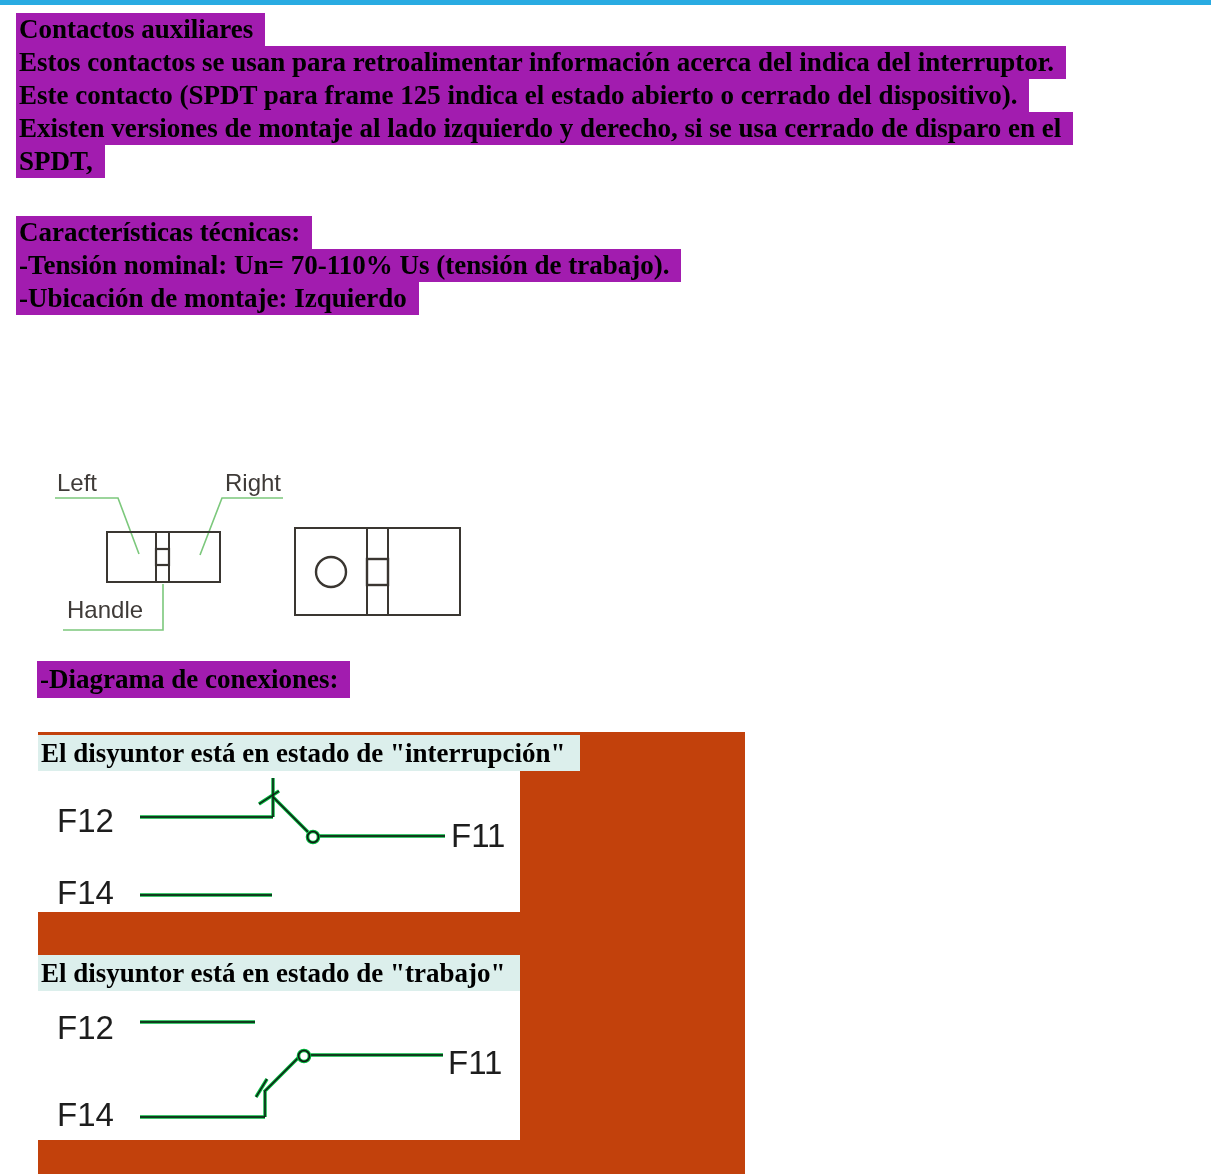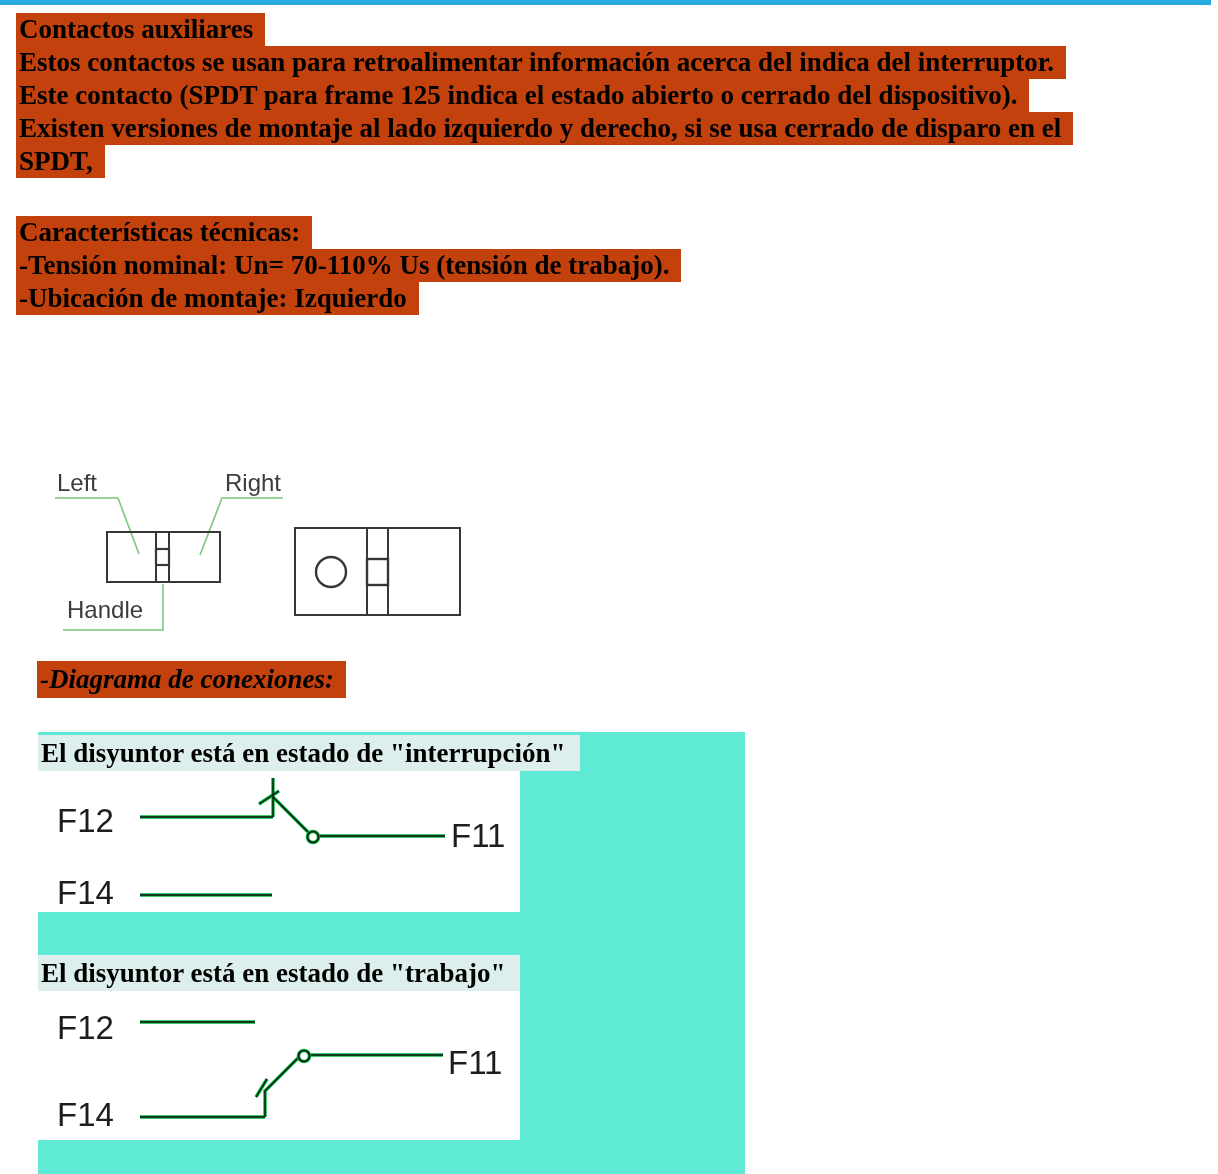--- a/index.html
+++ b/index.html
@@ -13,30 +13,30 @@
   .topline {
     position:absolute; left:0; top:2; width:1211px; height:5px;
     background:#29abe2;
   }
   
   .textblock { position:absolute; left:16px; }
   .tline { height:33px; white-space:pre; }
   .hl {
     display:inline-block; height:33px; line-height:33px;
     font-weight:bold; font-size:27px; color:#000;
-    background:#c2410c; padding:0 12px 0 3px;
+    background:#a21caf; padding:0 12px 0 3px;
   }
   .heading-line { position:absolute; left:37px; top:661px; }
-  .heading-line .hl { height:37px; line-height:37px;font-style:italic; }
+  .heading-line .hl { height:37px; line-height:37px; }
 
   .mounting-svg { position:absolute; left:40px; top:465px; }
 
   .panel {
     position:absolute; left:38px; top:732px; width:707px; height:442px;
-    background:#5eead4;
+    background:#c2410c;
   }
   .panel-title {
     position:absolute; left:0;
     display:inline-block; height:36px; line-height:36px;
     font-weight:bold; font-size:27px; color:#000;
     background:#dcefec; padding:0 14px 0 3px; white-space:pre;
   }
   .ptitle1 { top:3px; }
   .ptitle2 { top:223px; }
   .whitebox { position:absolute; left:0; background:#ffffff; }

